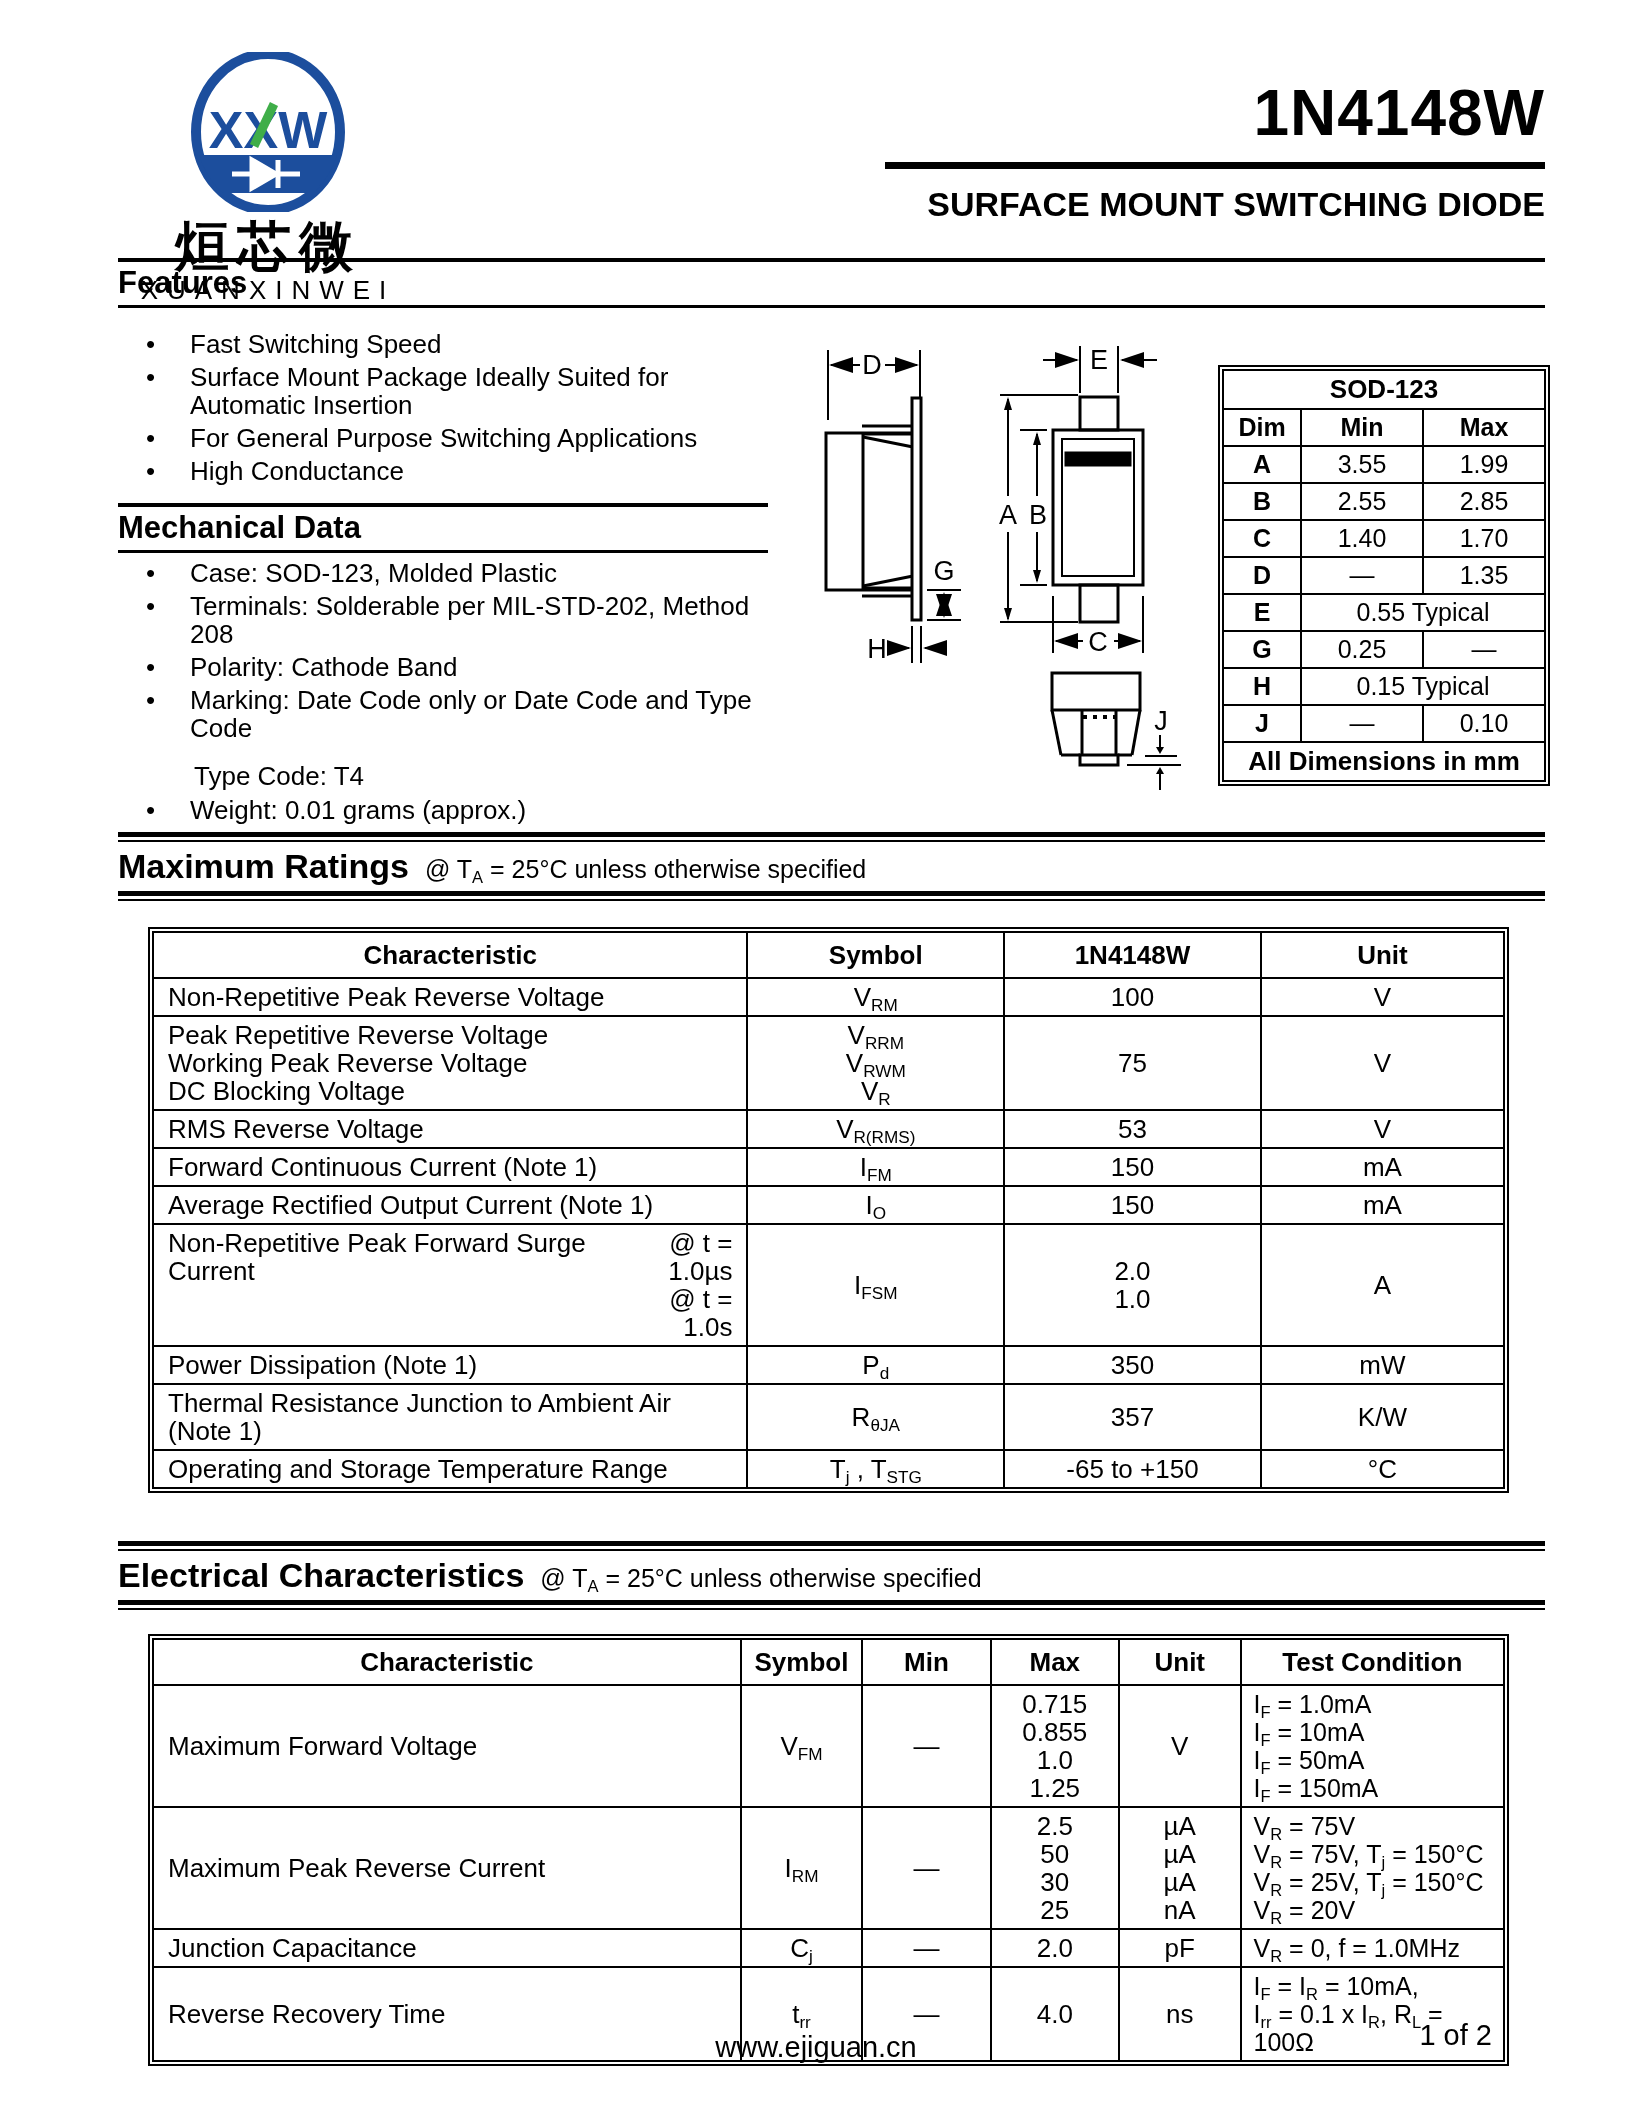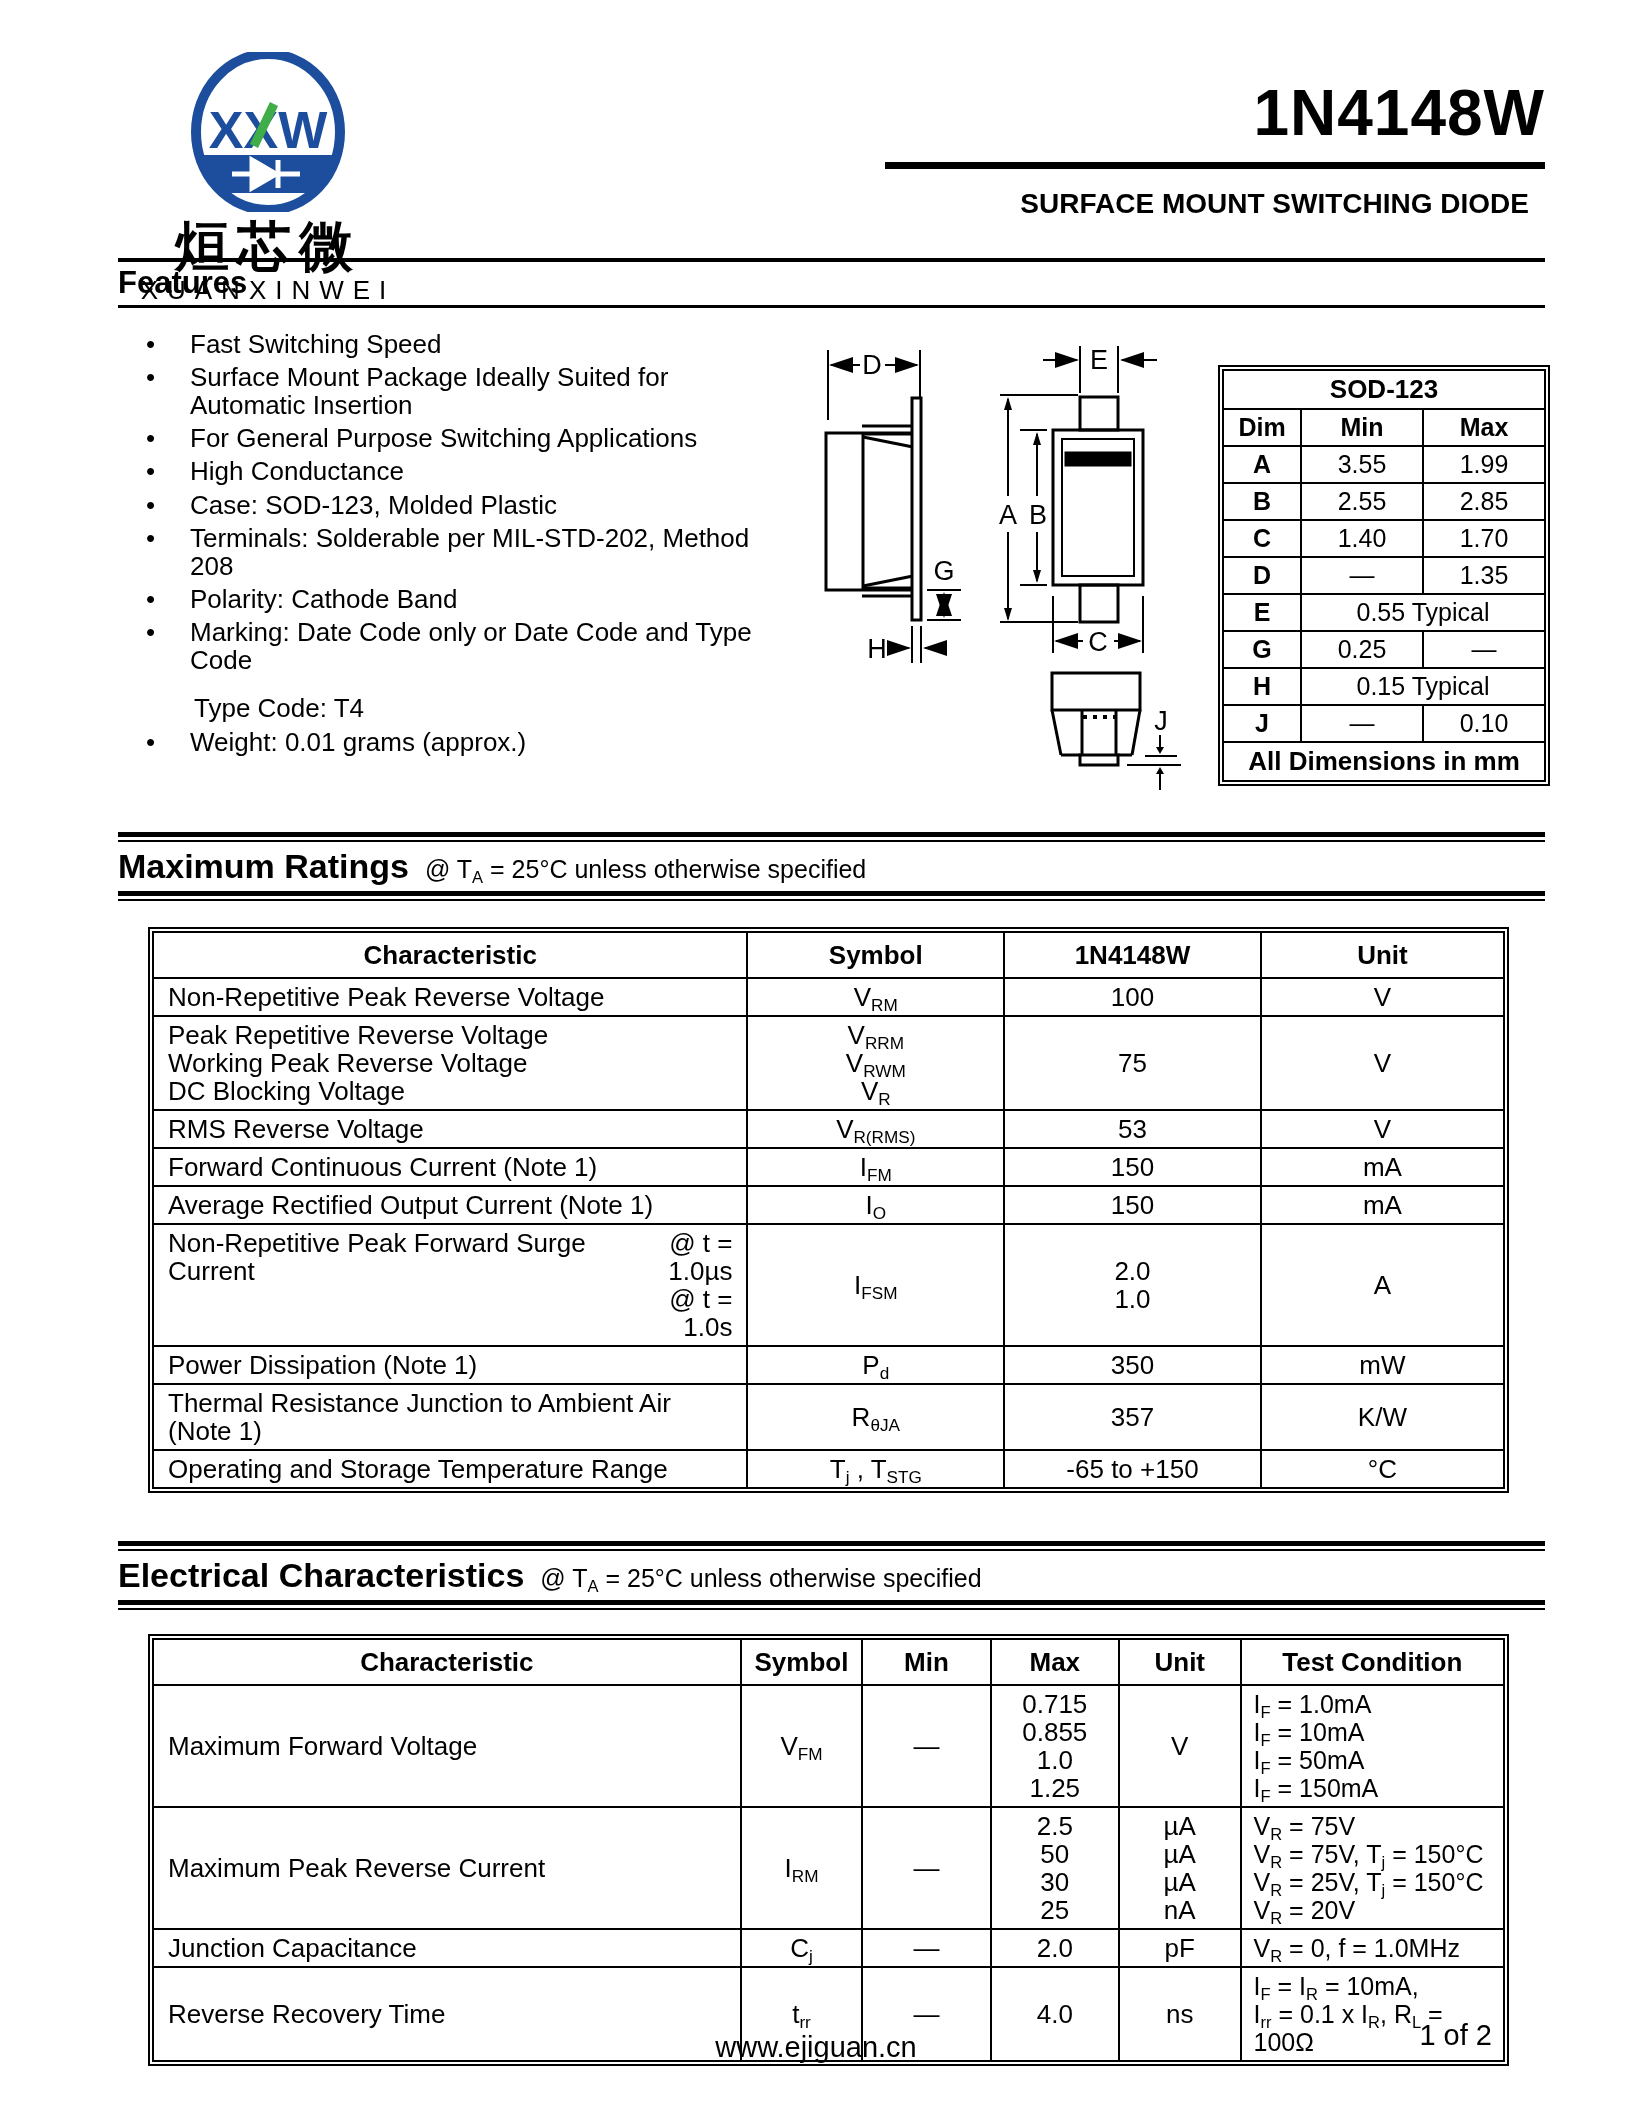--- a/index.html
+++ b/index.html
@@ -13,21 +13,21 @@
   .content { padding:0 87px 0 118px; }
 
   
   .hdr { display:flex; justify-content:space-between; align-items:flex-start; padding-top:52px; height:258px; }
   .logo-block { width:300px; text-align:center; }
   .logo-cn { font-size:54px; font-weight:bold; letter-spacing:8px; line-height:56px; margin-top:2px; white-space:nowrap; }
   .logo-en { font-size:26px; letter-spacing:9px; line-height:28px; margin-top:2px; white-space:nowrap; }
   .title-block { width:660px; text-align:right; padding-top:28px; }
   .part-no { font-size:64px; font-weight:bold; line-height:66px; letter-spacing:1px; margin:0; }
   .title-rule { height:7px; background:#000; margin:16px 0 18px 0; }
-  .subtitle { font-size:28px; font-weight:bold; margin:16px; line-height:34px; }
+  .subtitle { font-size:34px; font-weight:bold; margin:0; line-height:34px; }
 
   .rule-full { height:4px; background:#000; }
   .rule-thin-full { height:3px; background:#000; }
 
   
   .sec-head { font-size:31px; font-weight:bold; padding:4px 0 5px 0; line-height:34px; }
   .rule-left { height:3px; background:#000; width:650px; }
   .rule-left-top { height:4px; background:#000; width:650px; }
 
   .dblrule { height:10px; border-top:5px solid #000; border-bottom:2px solid #000; }
@@ -125,20 +125,25 @@
           <li>
               <span class="blt">•</span>
               <span class="btx">For General Purpose Switching Applications</span>
             </li>
           <li>
               <span class="blt">•</span>
               <span class="btx">High Conductance</span>
             </li>
         </ul>
 
+        <div style="margin-top:18px;">
+          <div class="rule-left-top"></div>
+          <div class="sec-head">Mechanical Data</div>
+          <div class="rule-left"></div>
+        </div>
 
         <ul class="blist">
           <li>
               <span class="blt">•</span>
               <span class="btx">Case: SOD-123, Molded Plastic</span>
             </li>
           <li>
               <span class="blt">•</span>
               <span class="btx">Terminals: Solderable per MIL-STD-202, Method 208</span>
             </li>

